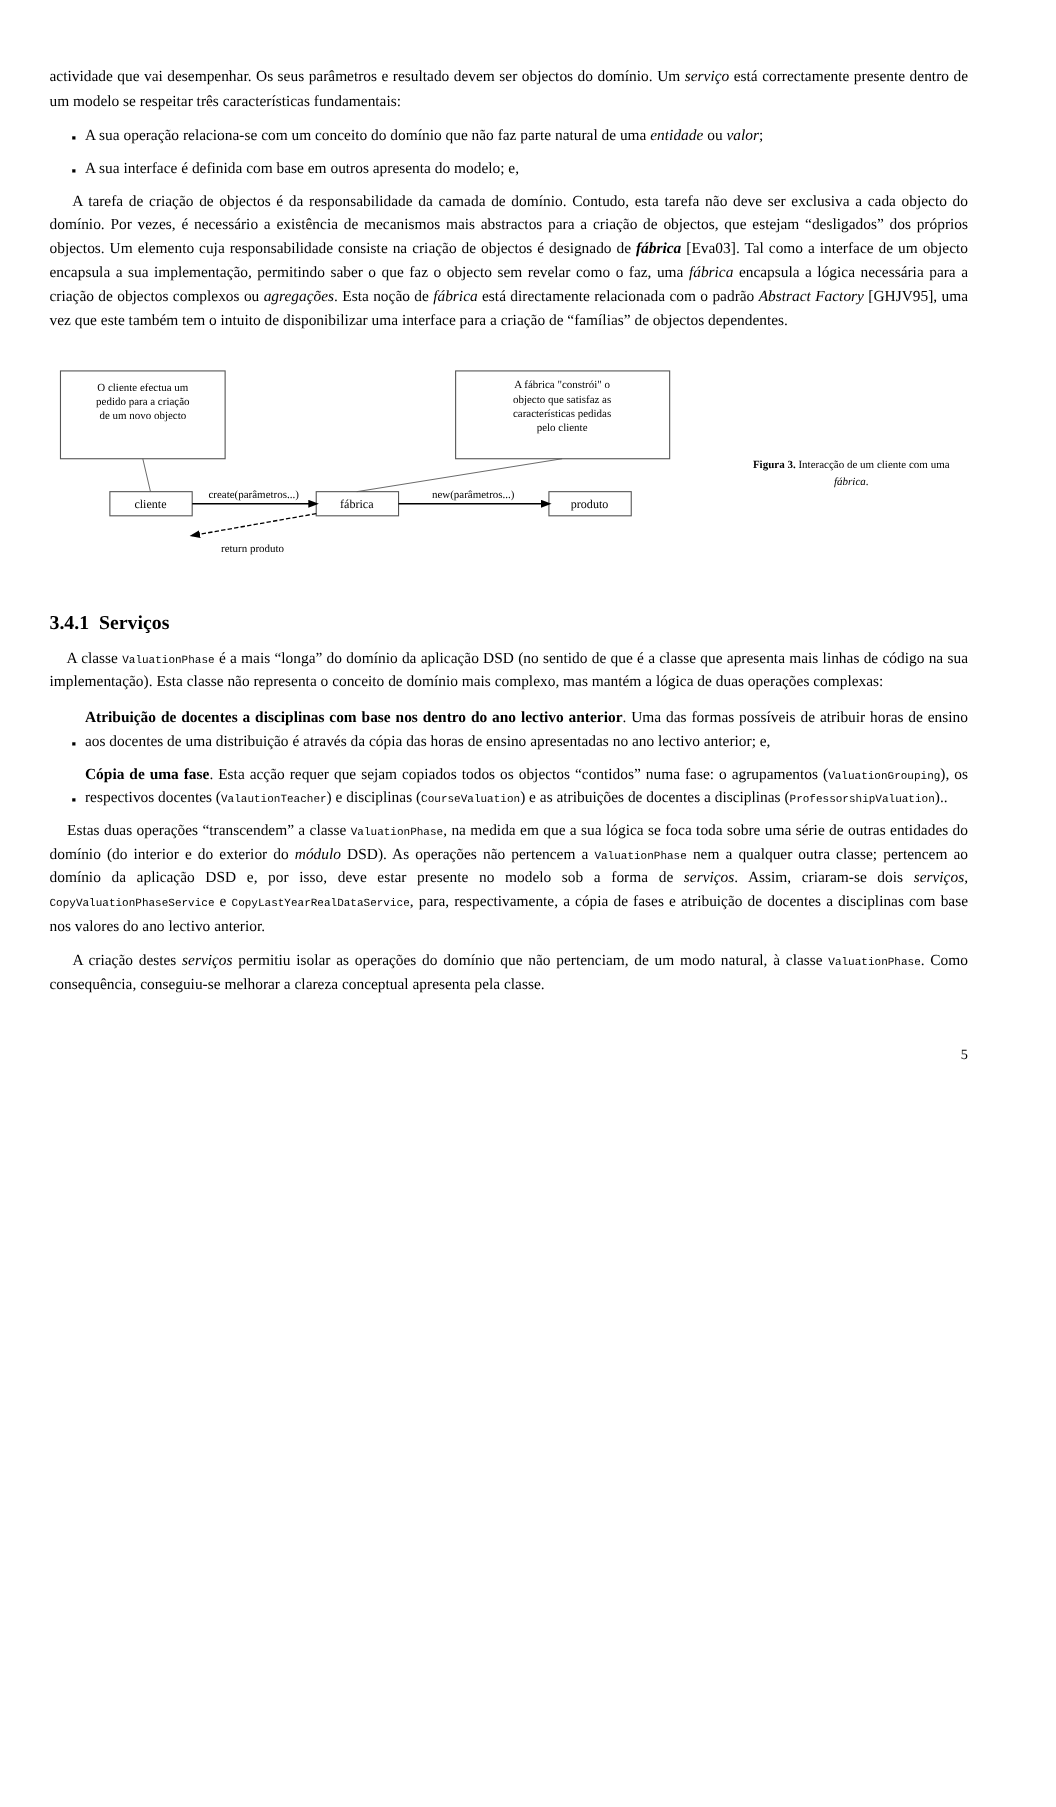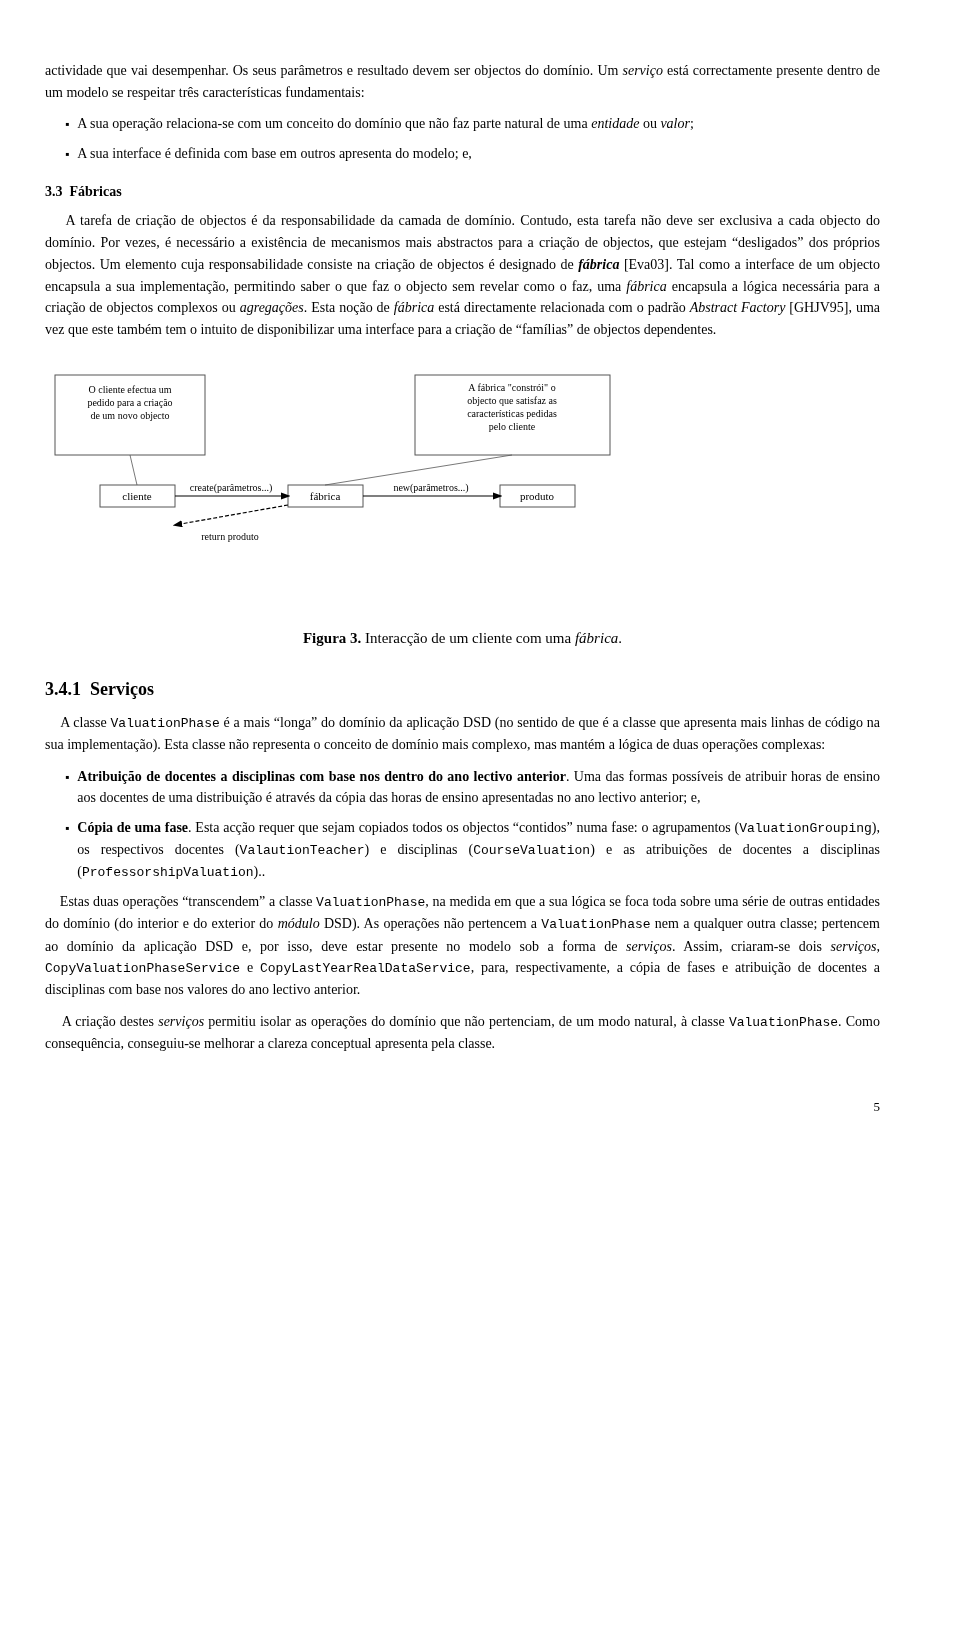--- a/index.html
+++ b/index.html
@@ -32,50 +32,51 @@
       font-size: 18px;
       margin-bottom: 8px;
       margin-top: 14px;
     }
     .bullet-list {
       list-style: none;
       margin: 8px 0 8px 20px;
     }
     .bullet-list li {
       display: flex;
-      align-items: flex-start;
+      align-items: flex-end;
       margin-bottom: 8px;
       text-align: justify;
       line-height: 1.55;
     }
     .bullet-list li::before {
       content: "▪";
       font-size: 12px;
       margin-right: 8px;
       margin-top: 2px;
       flex-shrink: 0;
     }
     .bullet-list li span {
       flex: 1;
     }
     code, .code {
       font-family: "Courier New", Courier, monospace;
-      font-size: 13px;
+      font-size: 10px;
     }
     em, .italic {
       font-style: italic;
     }
     .figure-container {
       display: flex;
-      flex-direction: column;
+      flex-direction: row;
+      align-items: center;
       margin: 24px 0 16px 0;
       gap: 44px;
     }
     .figure-caption {
-      font-size: 15px;
+      font-size: 10px;
       text-align: center;
       margin-top: 8px;
     }
     .page-number {
       position: absolute;
       bottom: 30px;
       right: 80px;
       font-size: 13px;
     }
     svg text {
@@ -98,23 +99,20 @@
         A sua operação relaciona-se com um conceito do domínio que não faz parte natural de uma <em>entidade</em> ou <em>valor</em>;
       </span>
     </li>
     <li>
       <span>
         A sua interface é definida com base em outros apresenta do modelo; e,
       </span>
     </li>
   </ul>
 
-  <p class="section-heading">
-    3.3&nbsp;&nbsp;Fábricas
-  </p>
 
   <p>
     &nbsp;&nbsp;&nbsp;&nbsp;A tarefa de criação de objectos é da responsabilidade da camada de domínio. Contudo, esta tarefa não deve ser exclusiva a cada objecto do domínio. Por vezes, é necessário a existência de mecanismos mais abstractos para a criação de objectos, que estejam “desligados” dos próprios objectos. Um elemento cuja responsabilidade consiste na criação de objectos é designado de <em><strong>fábrica</strong></em> [Eva03]. Tal como a interface de um objecto encapsula a sua implementação, permitindo saber o que faz o objecto sem revelar como o faz, uma <em>fábrica</em> encapsula a lógica necessária para a criação de objectos complexos ou <em>agregações</em>. Esta noção de <em>fábrica</em> está directamente relacionada com o padrão <em>Abstract Factory</em> [GHJV95], uma vez que este também tem o intuito de disponibilizar uma interface para a criação de “famílias” de objectos dependentes.
   </p>
 
   <div class="figure-container">
     <svg width="580" height="210" viewBox="0 0 580 210">
 
       <rect x="10" y="10" width="150" height="80" fill="white" stroke="#555" stroke-width="1"></rect>
       <text x="85" y="28" text-anchor="middle" font-size="10" fill="#000">O cliente efectua um</text>

